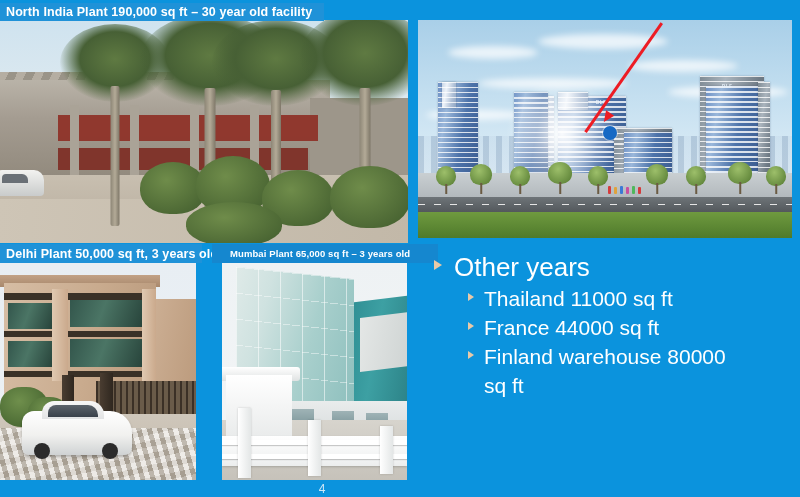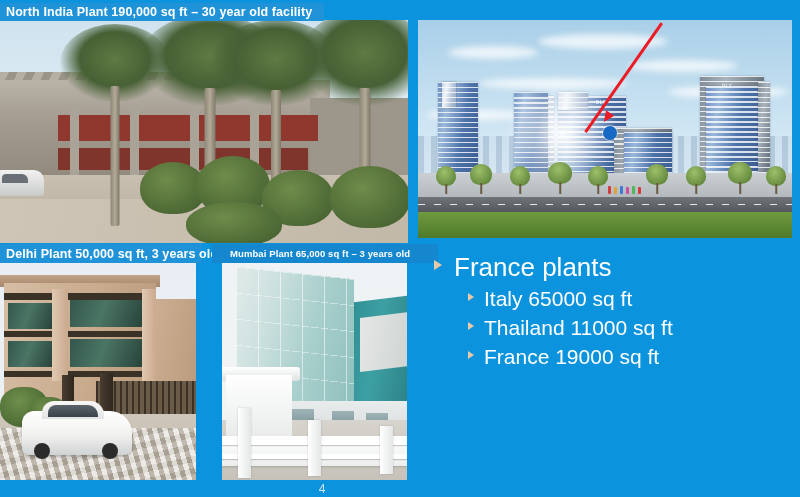--- a/index.html
+++ b/index.html
@@ -357,32 +357,32 @@
     <div class="m-post" style="left:86px;bottom:4px;height:56px;"></div>
     <div class="m-post" style="left:158px;bottom:6px;height:48px;"></div>
   </div>
 
   <div class="caption cap-mumbai">Mumbai Plant 65,000 sq ft – 3 years old</div>
 
   <div class="txtblock">
 
     <div class="bullet-row lvl1">
       <span class="tri"></span>
-      <span class="lbl">France plants</span>
-    </div>
-
-    <div class="bullet-row lvl2">
-      <span class="tri"></span>
-      <span class="lbl">Italy 65000 sq ft</span>
-    </div>
+      <span class="lbl">Other years</span>
+    </div>
+
     <div class="bullet-row lvl2">
       <span class="tri"></span>
       <span class="lbl">Thailand 11000 sq ft</span>
     </div>
     <div class="bullet-row lvl2">
       <span class="tri"></span>
-      <span class="lbl">France 19000 sq ft</span>
+      <span class="lbl">France 44000 sq ft</span>
+    </div>
+    <div class="bullet-row lvl2">
+      <span class="tri"></span>
+      <span class="lbl" style="max-width:255px;">Finland warehouse 80000 sq ft</span>
     </div>
   </div>
 
   <div class="pagenum">4</div>
 
 </div>
 
 </body></html>

